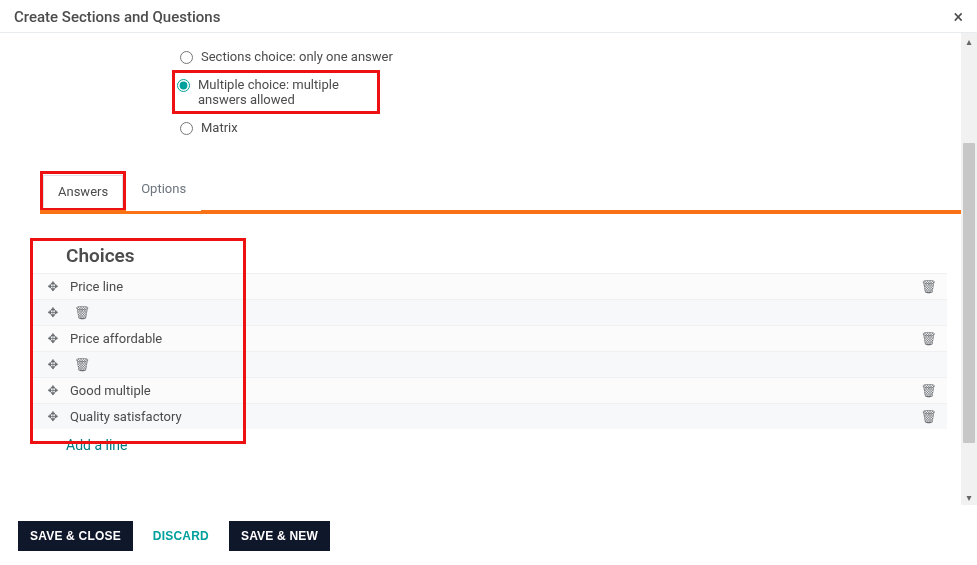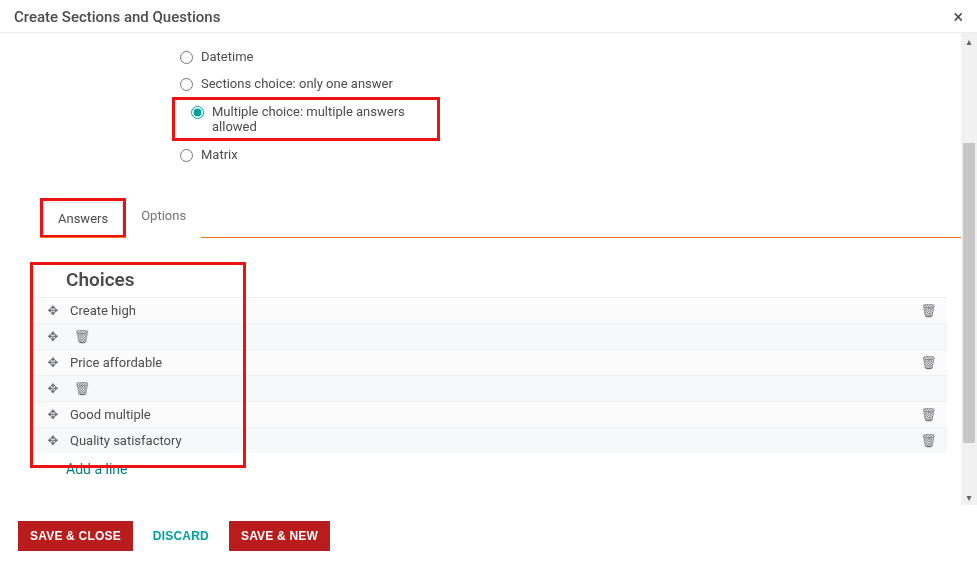--- a/index.html
+++ b/index.html
@@ -10,24 +10,24 @@
   .modal-title { font-size: 15px; font-weight: 500; color: #4c4c4c; }
   .modal-close { font-size: 18px; color: #4c4c4c; cursor: pointer; line-height: 1; }
 
   .modal-body { position: relative; height: 480px; overflow-y: auto; }
 
   .radios { margin: 10px 0 0 180px; width: 250px; }
   .radio-row { display: flex; align-items: flex-start; gap: 8px; padding: 6px 0; font-size: 13px; color: #4c4c4c; }
   .radio-row input[type=radio] { margin: 2px 0 0 0; accent-color: #00a09d; }
   .radio-row.selected .radio-label { color: #4c4c4c; }
   .highlight-red { border: 3px solid #e11; }
-  .hl-wrap-selected { margin-left: -8px; padding: 4px 16px; width: 268px; }
+  .hl-wrap-selected { margin-left: -8px; padding: 4px 2px; width: 208px; }
 
   .tabs-wrap { margin: 30px 0 0 40px; }
-  .tabs { display: flex; gap: 0; border-bottom: 1px solid #f97316; }
+  .tabs { display: flex; gap: 0; border-bottom: 4px solid #f97316; }
   .tab { padding: 8px 14px; font-size: 13px; border: 1px solid transparent; border-bottom: none; color: #6c757d; cursor: pointer; background: #fff; position: relative; top: 1px; }
   .tab.active { border-color: #dee2e6; border-bottom: 1px solid #fff; color: #4c4c4c; }
   .hl-tab-active { border: 3px solid #e11; }
   .hl-tab-active .tab.active { border: 1px solid #dee2e6; border-bottom: 1px solid #fff; }
 
   .choices-section { margin: 24px 30px 0 30px; position: relative; }
   .hl-choices { position: absolute; left: 0; top: 0; width: 216px; height: 206px; border: 3px solid #e11; pointer-events: none; }
   .choices-header { font-size: 19px; font-weight: 600; padding: 6px 6px 6px 36px; color: #4c4c4c; }
   .choice-row { display: flex; align-items: center; gap: 10px; padding: 5px 6px 5px 16px; font-size: 13px; border-top: 1px solid #eef0f2; background: #f7f8f9; }
   .choice-row:nth-child(odd) { background: #fbfbfc; }
@@ -37,40 +37,36 @@
   .add-line { padding: 8px 6px 8px 36px; font-size: 14px; color: #017e84; cursor: pointer; }
 
   .scrollbar { position: absolute; right: 0; top: 33px; bottom: 60px; width: 16px; background: #f1f1f1; }
   .scrollbar-thumb { position: absolute; left: 2px; right: 2px; top: 110px; height: 300px; background: #c7c7c7; border-radius: 1px; }
   .scrollbar-arrow { position: absolute; left: 0; right: 0; height: 16px; display: flex; align-items: center; justify-content: center; color: #666; font-size: 10px; }
   .scrollbar-arrow.up { top: 0; }
   .scrollbar-arrow.down { bottom: 0; }
 
   .modal-footer { position: absolute; left: 0; right: 0; bottom: 0; padding: 10px 18px 14px 18px; display: flex; gap: 8px; align-items: center; background: #fff; }
   .btn { font-size: 12px; font-weight: 600; padding: 8px 12px; border: none; cursor: pointer; letter-spacing: .2px; }
-  .btn-primary { background: #b91c1c; color: #fff; }
+  .btn-primary { background: #0f172a; color: #fff; }
   .btn-link { background: transparent; color: #00a09d; }
 </style>
 </head>
 <body>
 
 <div class="modal">
 
   <div class="modal-header">
     <div class="modal-title">Create Sections and Questions</div>
     <div class="modal-close">×</div>
   </div>
 
   <div class="modal-body">
 
     <div class="radios">
-      <label class="radio-row">
-        <input type="radio" name="qtype" style="">
-        <span class="radio-label">Datetime</span>
-      </label>
       <label class="radio-row">
         <input type="radio" name="qtype" style="">
         <span class="radio-label">Sections choice: only one answer</span>
       </label>
       <div class="highlight-red hl-wrap-selected">
         <label class="radio-row selected" style="padding:0">
           <input type="radio" name="qtype" checked="" style="">
           <span class="radio-label">Multiple choice: multiple answers allowed</span>
         </label>
       </div>
@@ -88,21 +84,21 @@
         <div class="tab">Options</div>
       </div>
     </div>
 
     <div class="choices-section">
       <div class="hl-choices"></div>
       <div class="choices-header">Choices</div>
 
       <div class="choice-row">
         <span class="drag-handle">✥</span>
-        <span class="choice-label">Create high</span>
+        <span class="choice-label">Price line</span>
         <span class="trash">🗑</span>
       </div>
       <div class="choice-row">
         <span class="drag-handle">✥</span>
         <span class="trash">🗑</span>
       </div>
       <div class="choice-row">
         <span class="drag-handle">✥</span>
         <span class="choice-label">Price affordable</span>
         <span class="trash">🗑</span>

